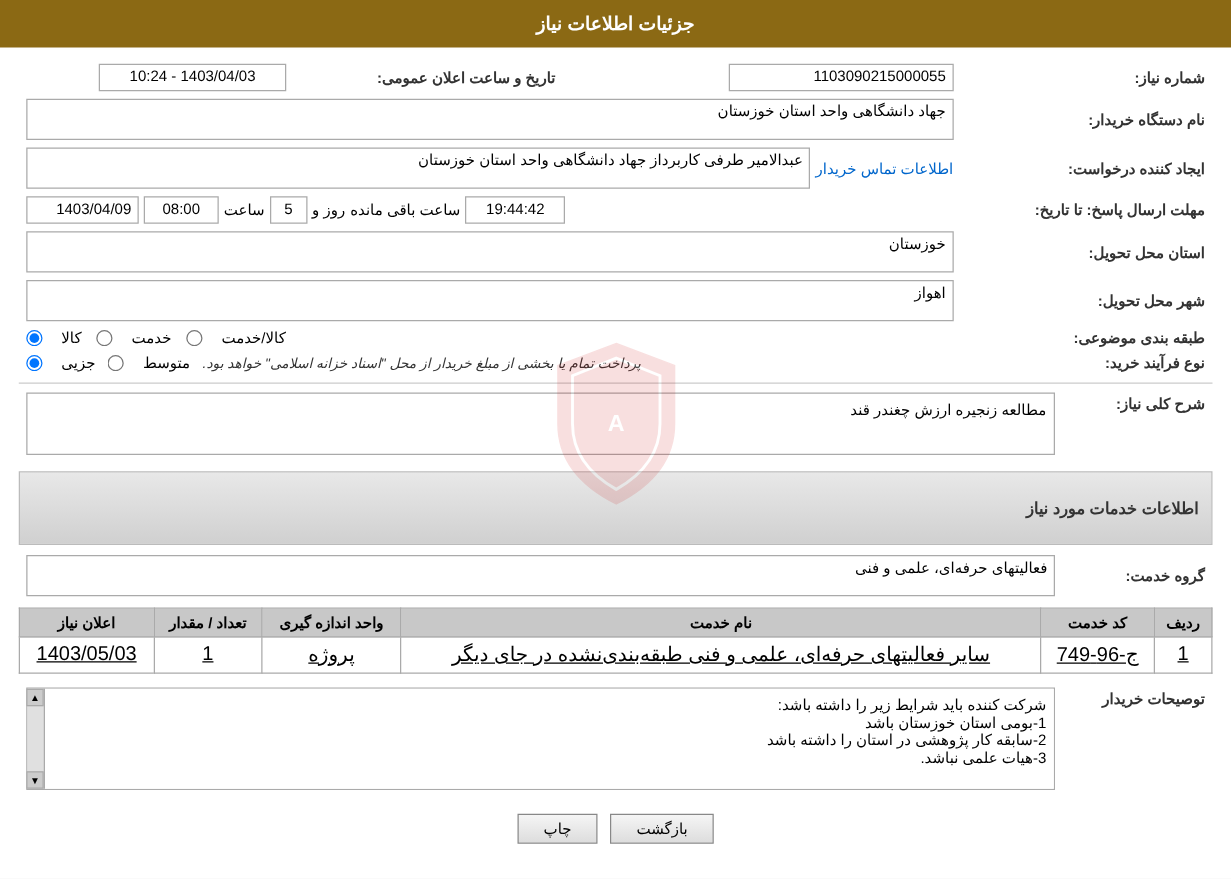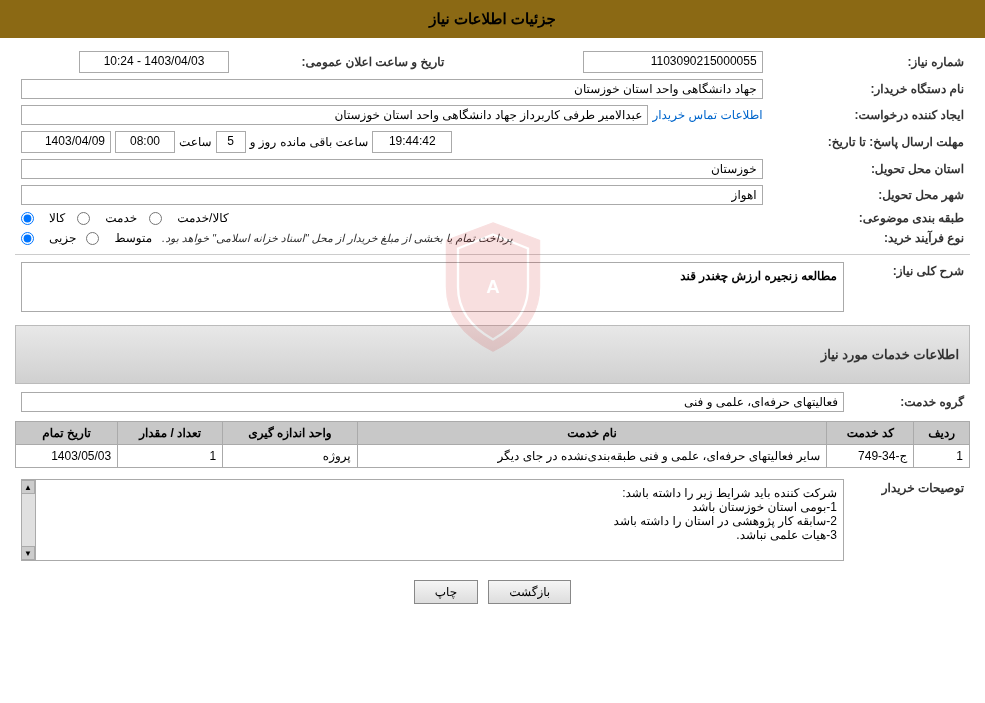--- a/index.html
+++ b/index.html
@@ -10,21 +10,21 @@
       direction: rtl;
     }
     .page-container {
       width: 985px;
       min-height: 703px;
       background: #fff;
       margin: 0 auto;
     }
     .header-bar {
       background: #8B6914;
-      color: #000000;
+      color: #ffffff;
       text-align: center;
       padding: 10px 0;
       font-size: 15px;
       font-weight: bold;
     }
     .content-area {
       padding: 10px 15px;
     }
     .info-table {
       width: 100%;
@@ -53,21 +53,21 @@
       padding: 2px 5px;
       height: 22px;
       display: inline-block;
       min-width: 60px;
     }
     .input-wide {
       width: 100%;
       border: 1px solid #aaa;
       background: #fff;
       padding: 2px 5px;
-      height: 20px;
+      height: 33px;
     }
     .row-line {
       display: flex;
       align-items: center;
       gap: 4px;
       justify-content: flex-end;
     }
     .section-header {
       background: linear-gradient(to bottom, #e8e8e8, #d0d0d0);
       border: 1px solid #bbb;
@@ -106,39 +106,39 @@
       font-style: italic;
     }
     .description-box {
       border: 1px solid #aaa;
       background: #fff;
       padding: 6px;
       min-height: 50px;
       text-align: right;
       font-size: 12px;
       width: 100%;
-      font-weight: bold;
     }
     .services-table {
       width: 100%;
       border-collapse: collapse;
       margin-top: 6px;
     }
     .services-table th {
       background: #c8c8c8;
       border: 1px solid #aaa;
       padding: 4px 6px;
       text-align: center;
       font-size: 12px;
     }
     .services-table td {
       border: 1px solid #aaa;
       padding: 4px 6px;
-      text-align: right;
-      font-size: 12px;
+      text-align: center;
+      font-size: 16px;
+      text-decoration: underline;
     }
     .action-buttons {
       text-align: center;
       padding: 10px;
       display: flex;
       gap: 10px;
       justify-content: center;
     }
     .btn {
       border: 1px solid #888;
@@ -336,27 +336,27 @@
       </table>
 
     <table class="services-table">
       <thead>
         <tr>
           <th>ردیف</th>
           <th>کد خدمت</th>
           <th>نام خدمت</th>
           <th>واحد اندازه گیری</th>
           <th>تعداد / مقدار</th>
-          <th>تاریخ تمام</th>
+          <th>اعلان نیاز</th>
         </tr>
       </thead>
       <tbody>
         <tr>
           <td>1</td>
-          <td>ج-34-749</td>
+          <td>ج-96-749</td>
           <td>سایر فعالیتهای حرفه‌ای، علمی و فنی طبقه‌بندی‌نشده در جای دیگر</td>
           <td>پروژه</td>
           <td>1</td>
           <td>1403/05/03</td>
         </tr>
       </tbody>
     </table>
 
     <table class="info-table" style="margin-top:8px;">
       <tbody>

